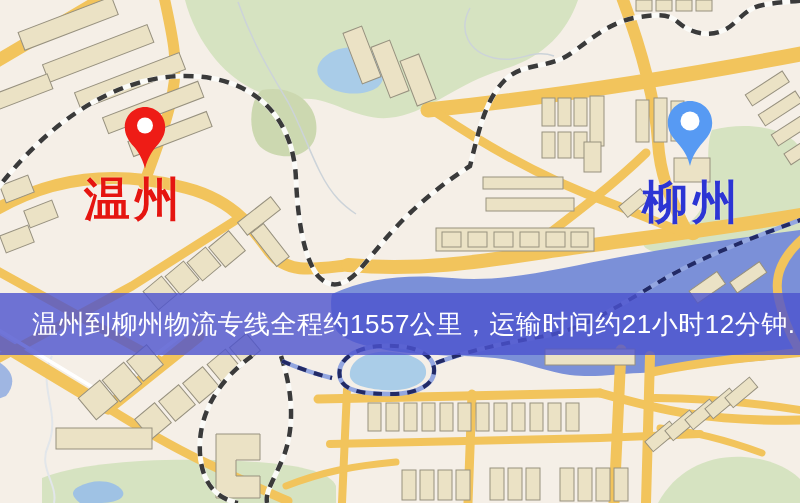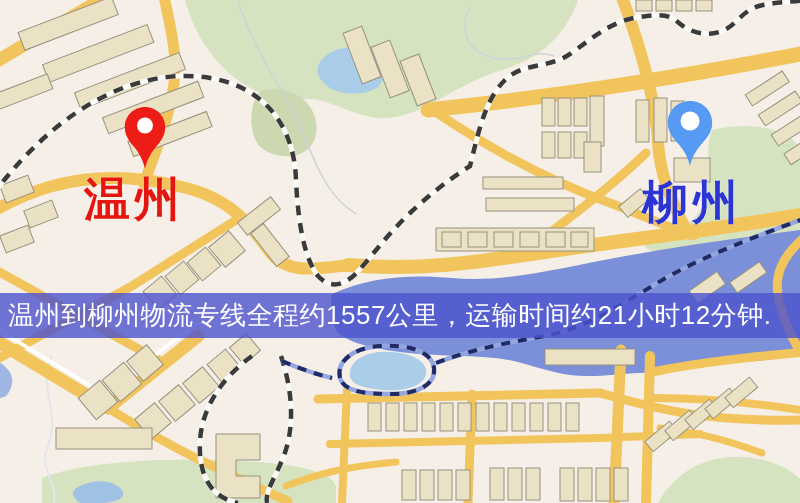--- a/index.html
+++ b/index.html
@@ -14,24 +14,24 @@
   .rw-dash-w{fill:none;stroke:#222a66;stroke-width:4;stroke-dasharray:9 8;}
   .pin{position:absolute;}
   .city-label{
     position:absolute;font-family:"Liberation Serif",serif;
     font-weight:bold;font-size:46px;line-height:1;letter-spacing:4px;
     white-space:nowrap;text-shadow:0 0 2px rgba(255,255,255,.55);
   }
   #origin-label{left:84px;top:177px;color:#e51510;}
   #dest-label{left:642px;top:180px;color:#2c35d4;}
   #route-banner{
-    position:absolute;left:0;top:293px;width:800px;height:45px;
+    position:absolute;left:0;top:293px;width:800px;height:62px;
     background:rgba(76,82,206,0.80);
     color:#ffffff;font-size:26px;letter-spacing:0.5px;
-    display:flex;align-items:center;padding-left:8px;box-sizing:border-box;
+    display:flex;align-items:center;padding-left:32px;box-sizing:border-box;
     white-space:nowrap;
   }
 </style>
 </head>
 <body>
 
 <div id="viewport">
 
   <svg id="map-svg" viewBox="0 0 800 503">
 

